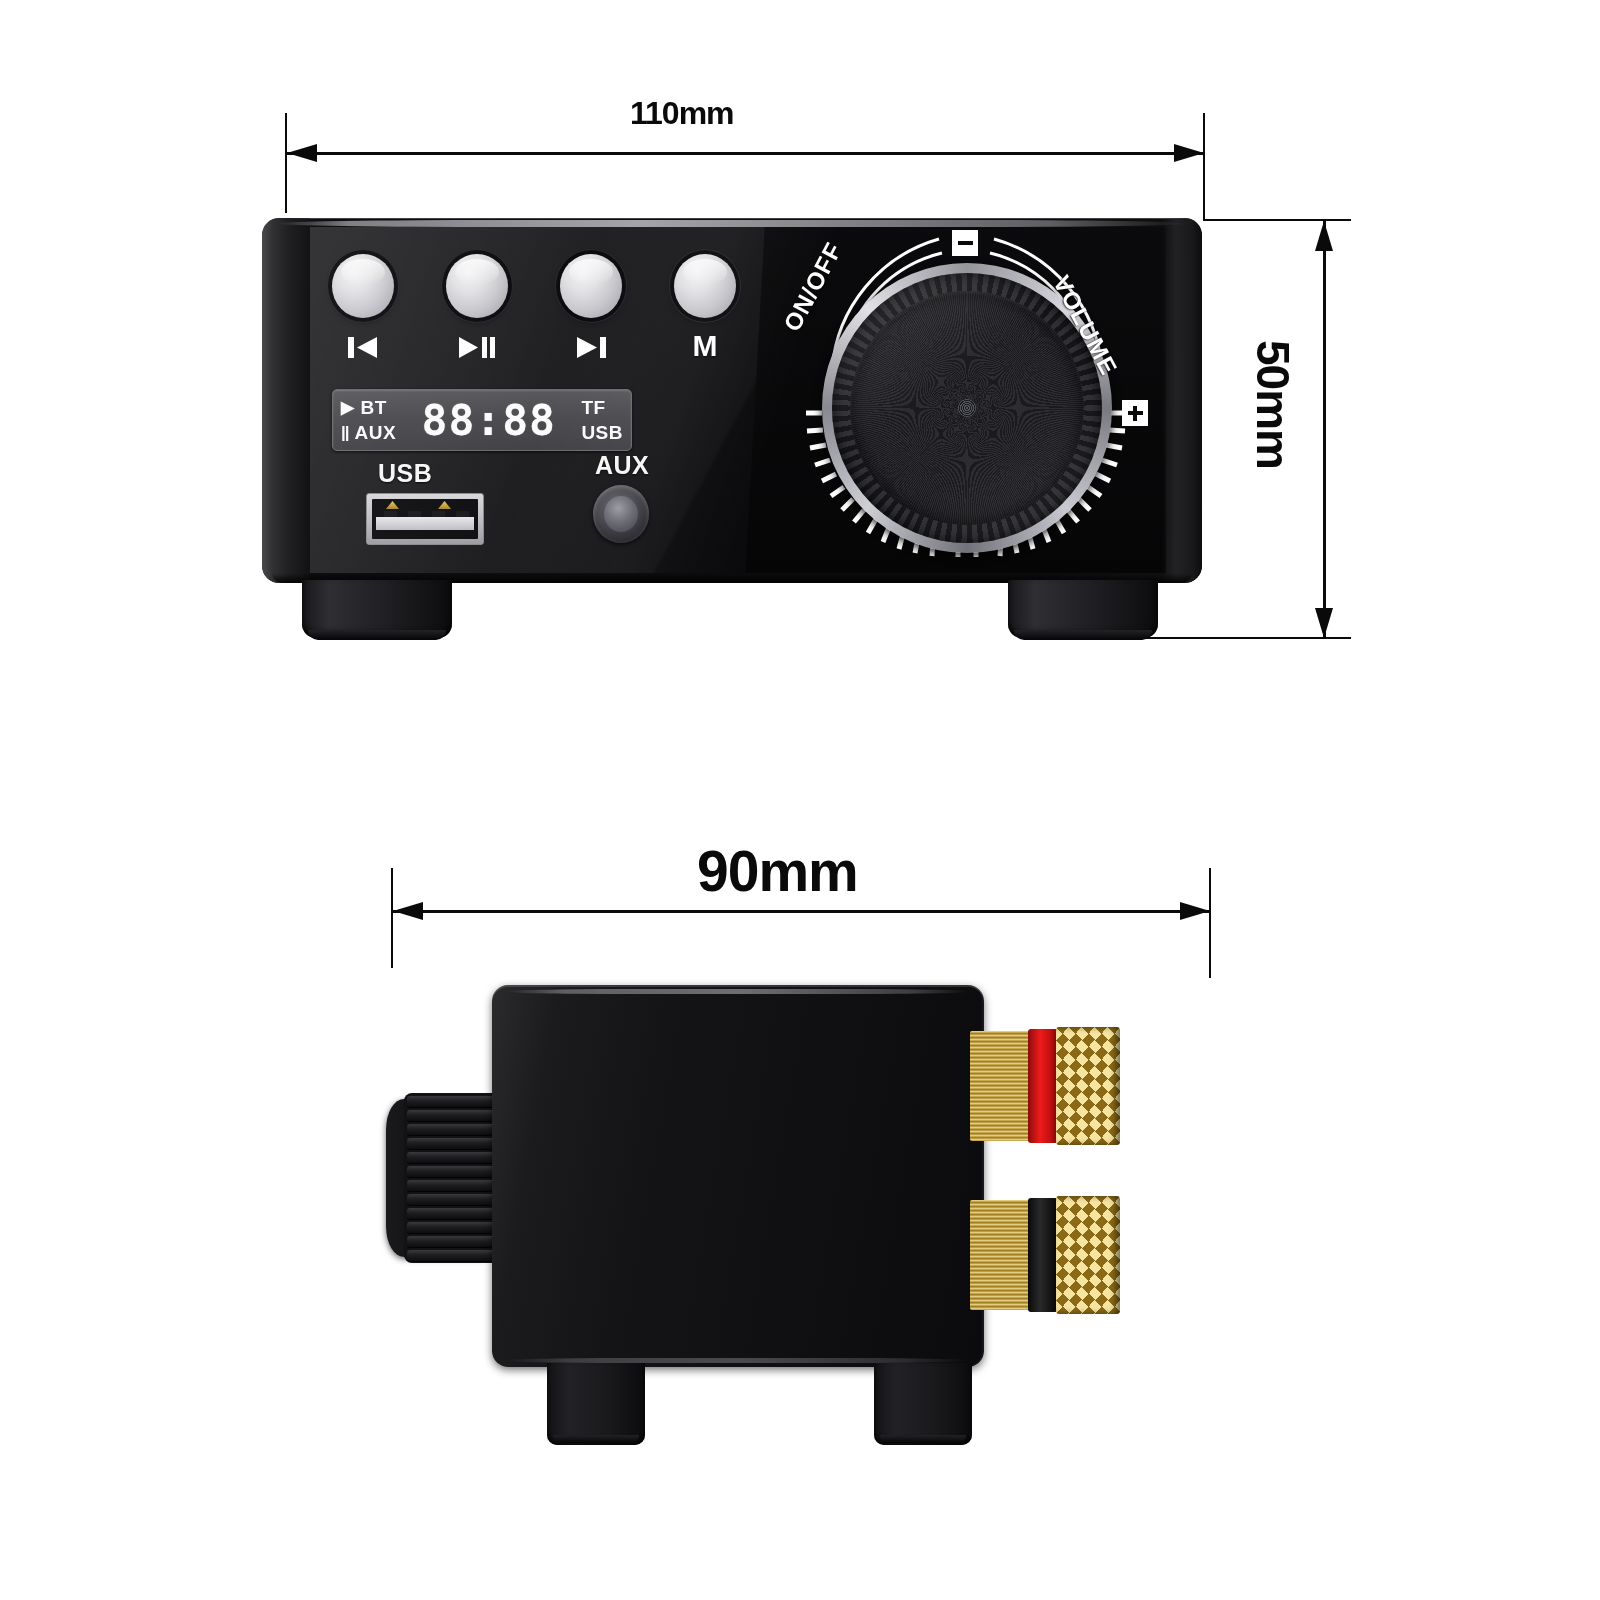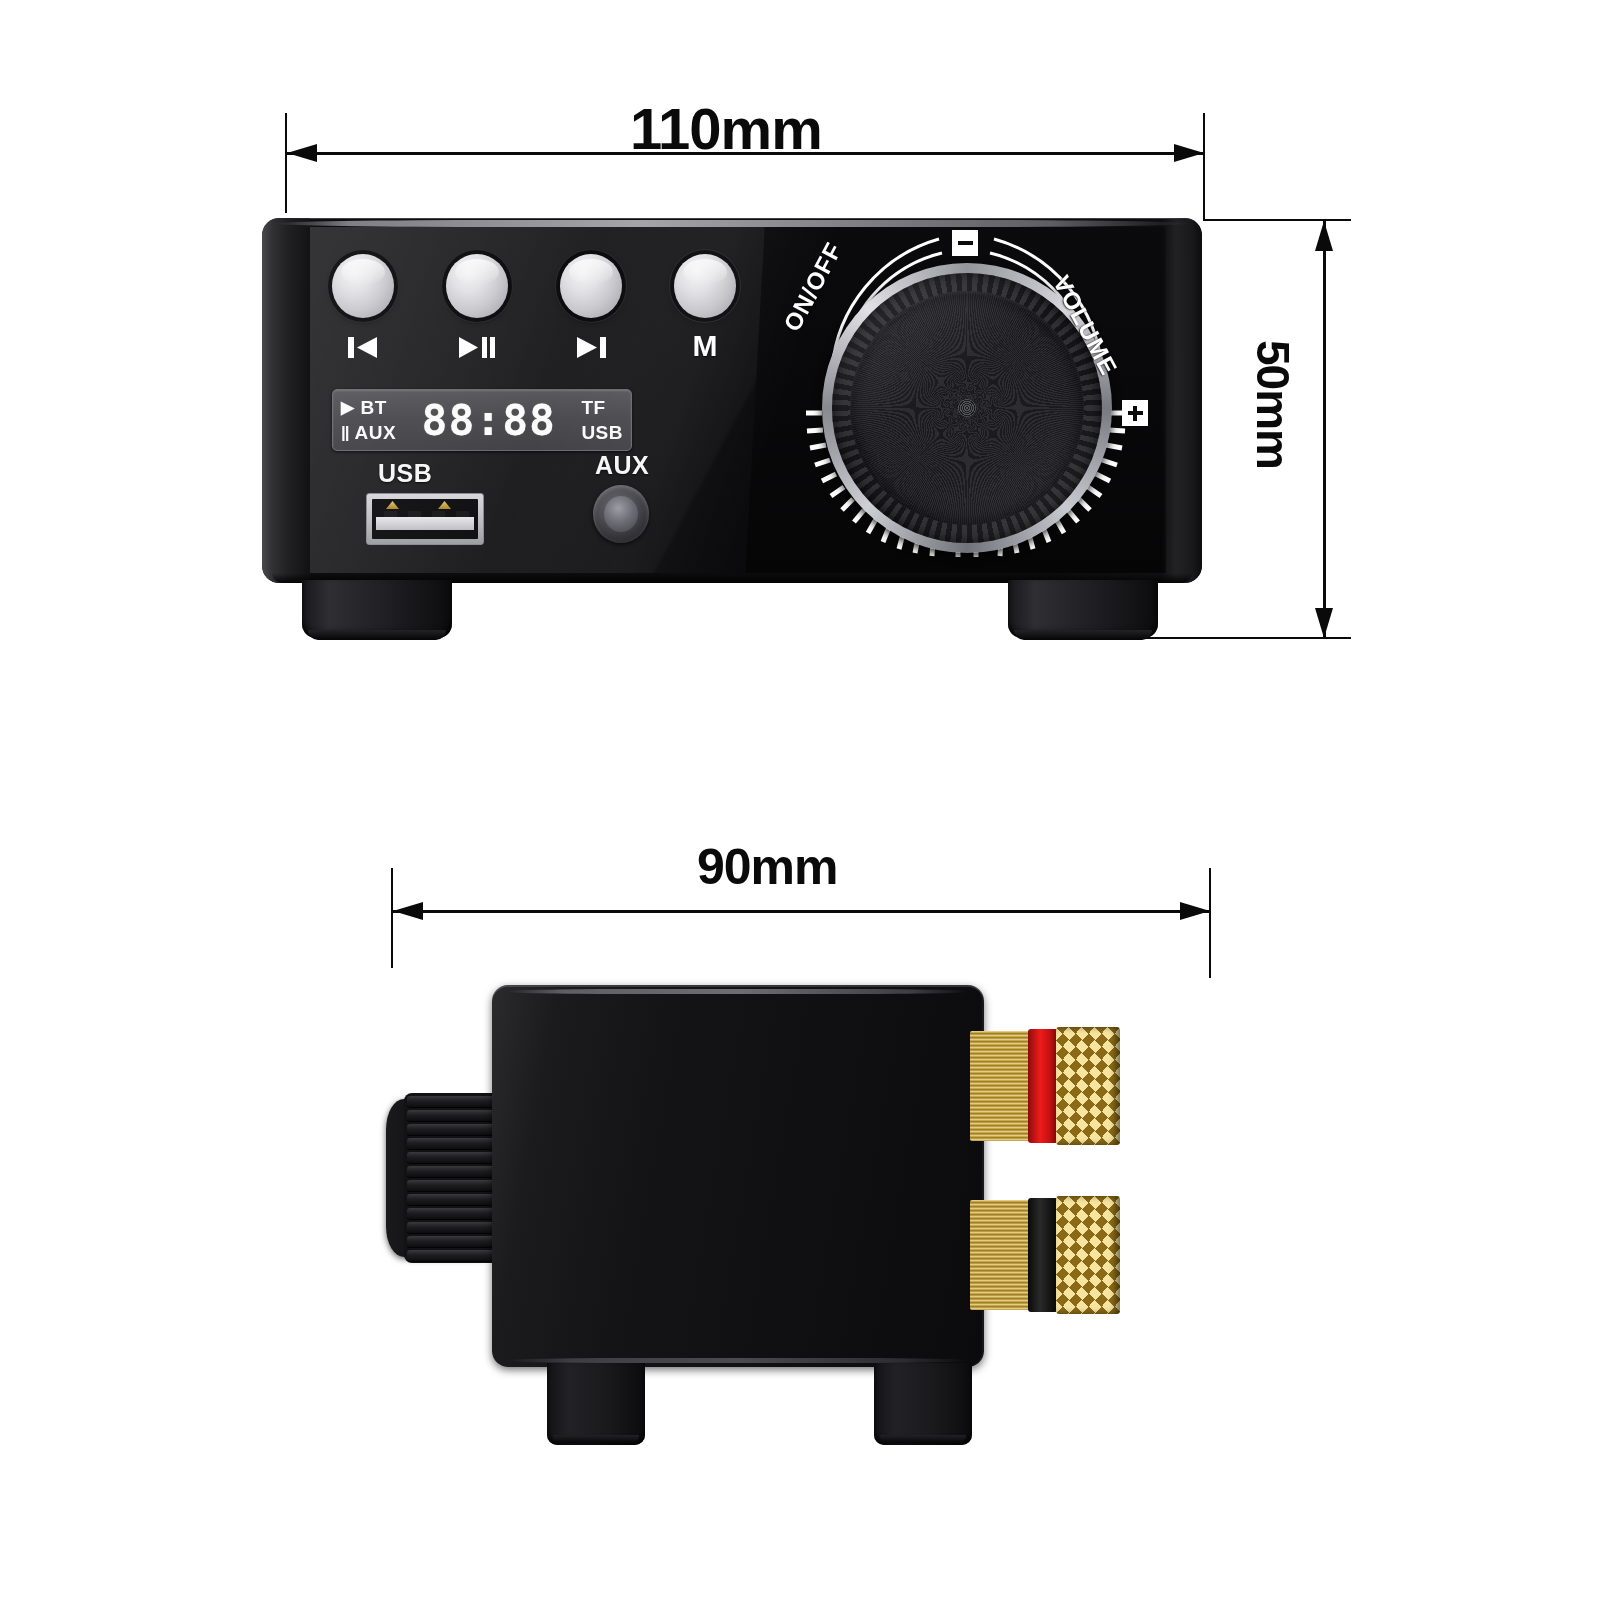--- a/index.html
+++ b/index.html
@@ -479,21 +479,21 @@
 <body>
 
 <div id="page">
 
   <div>
     <div class="dim-ext" style="left:285px; top:113px; width:2px; height:100px;"></div>
     <div class="dim-ext" style="left:1203px; top:113px; width:2px; height:108px;"></div>
     <div class="dim-line" style="left:287px; top:152px; width:917px; height:3px;"></div>
     <div class="arrow arrow-l" style="left:287px; top:144px;"></div>
     <div class="arrow arrow-r" style="left:1174px; top:144px;"></div>
-    <div class="dim-label" style="left:630px; top:95px; font-size:58px;">110mm</div>
+    <div class="dim-label" style="left:630px; top:95px; font-size:32px;">110mm</div>
   </div>
 
   <div>
     <div class="dim-ext" style="left:1203px; top:219px; width:148px; height:2px;"></div>
     <div class="dim-ext" style="left:1098px; top:637px; width:253px; height:2px;"></div>
     <div class="dim-line" style="left:1323px; top:221px; width:3px; height:417px;"></div>
     <div class="arrow arrow-u" style="left:1315px; top:221px;"></div>
     <div class="arrow arrow-d" style="left:1315px; top:608px;"></div>
     <div class="dim-label" style="left:1300px; top:340px; font-size:46px;
                 transform:rotate(90deg); transform-origin:left top;">50mm</div>
@@ -650,21 +650,21 @@
     <div style="position:absolute;left:752px;top:412px;width:138px;height:10px;
                 border-radius:0 0 10px 10px;background:linear-gradient(180deg,#232327,#050506);"></div>
   </div>
 
   <div>
     <div class="dim-ext" style="left:391px; top:868px; width:2px; height:100px;"></div>
     <div class="dim-ext" style="left:1209px; top:868px; width:2px; height:110px;"></div>
     <div class="dim-line" style="left:393px; top:910px; width:817px; height:3px;"></div>
     <div class="arrow arrow-l" style="left:393px; top:902px;"></div>
     <div class="arrow arrow-r" style="left:1180px; top:902px;"></div>
-    <div class="dim-label" style="left:697px; top:838px; font-size:50px;">90mm</div>
+    <div class="dim-label" style="left:697px; top:838px; font-size:57px;">90mm</div>
   </div>
 
   <div id="top-view">
 
     <div class="tv-knob">
       <div class="tv-knob-base"></div>
       <div class="tv-knurl">
         <div class="tv-ridge" style="top:3px;"></div>
         <div class="tv-ridge" style="top:17px;"></div>
         <div class="tv-ridge" style="top:31px;"></div>

